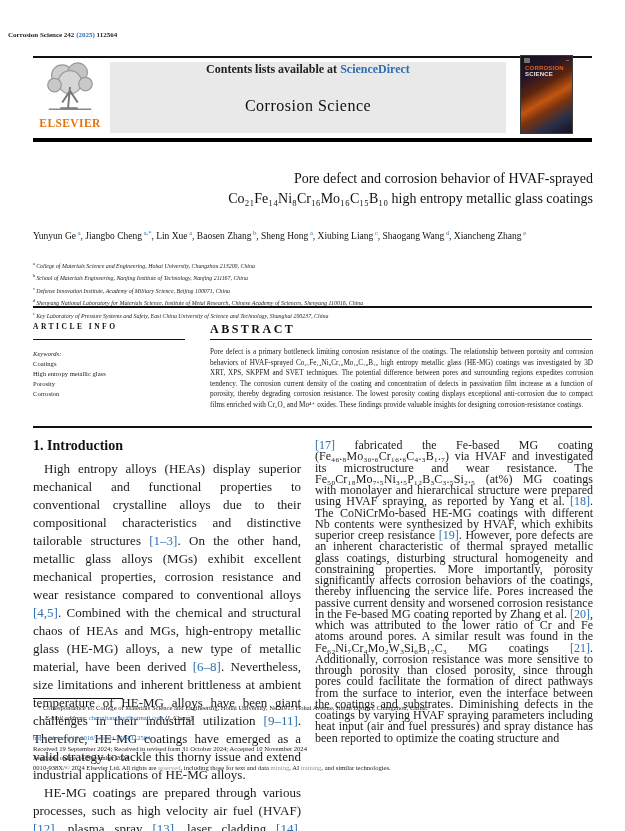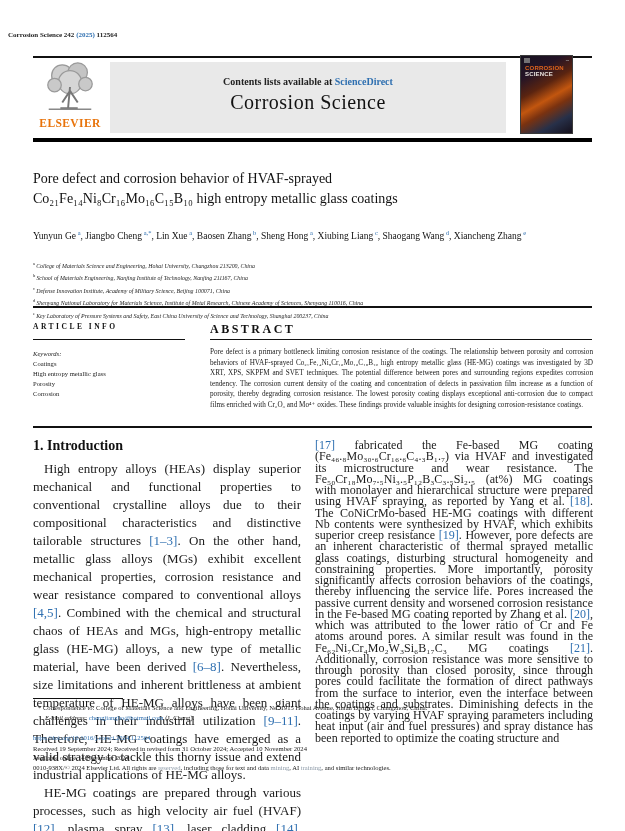--- a/index.html
+++ b/index.html
@@ -11,41 +11,41 @@
   html,body{background:#fff;}
   body{font-family:"Liberation Serif","DejaVu Serif",serif;color:#1a1a1a;}
   .page{position:relative;width:625px;height:831px;background:#fff;overflow:hidden;}
 
   .citation{position:absolute;top:31px;left:8px;width:100%;font-size:7px;font-weight:bold;color:#222;}
   .citation .year{color:var(--link);font-weight:bold;}
 
   .topline{position:absolute;top:56px;left:33px;width:559px;height:2px;background:#111;}
 
   .banner-box{position:absolute;top:62px;left:110px;width:396px;height:71px;background:var(--banner);text-align:center;}
-  .contents-line{margin-top:14px;font-size:10px;font-weight:bold;color:#222;}
+  .contents-line{margin-top:0;font-size:12px;font-weight:bold;color:#222;}
   .contents-line a,.link{color:var(--link);text-decoration:none;}
-  .journal-title{margin-top:4px;font-size:20px;color:#111;letter-spacing:.5px;}
+  .journal-title{margin-top:20px;font-size:16px;color:#111;letter-spacing:.5px;}
   .homepage-line{margin-top:9px;font-size:7.5px;font-weight:bold;color:#222;}
 
   .elsevier{position:absolute;top:58px;left:33px;width:74px;height:64px;text-align:center;}
   .elsevier svg{display:block;margin:0 auto;}
   .elsevier-name{font-size:11.5px;color:var(--orange);letter-spacing:.4px;margin-top:1px;font-weight:bold;}
 
   .cover{position:absolute;top:55px;left:520px;width:53px;height:79px;border:1px solid #3a3a3a;
          background:linear-gradient(150deg,#171220 0%,#241426 22%,#5a2410 40%,#c2560f 55%,#7a3210 66%,#273049 82%,#15101c 100%);
          overflow:hidden;}
   .cover-topmark{position:absolute;top:2px;left:3px;width:6px;height:5px;background:#8a8a8a;opacity:.8;}
   .cover-tinytext{position:absolute;top:2px;right:3px;font-size:3px;color:#aaa;}
   .cover-title{position:absolute;top:9px;left:4px;line-height:6px;font-family:"Liberation Sans","DejaVu Sans",sans-serif;}
   .cover-title .l1{font-size:6px;font-weight:bold;color:#e0641c;letter-spacing:.2px;}
   .cover-title .l2{font-size:6px;font-weight:bold;color:#e9e4de;letter-spacing:.2px;}
 
   .thickbar{position:absolute;top:138px;left:33px;width:559px;height:4px;background:#000;}
 
-  .art-title{position:absolute;top:169px;left:33px;width:560px;font-size:14px;line-height:20px;color:#111;}
+  .art-title{position:absolute;top:169px;left:33px;width:560px;font-size:14px;line-height:20px;color:#111;text-align:right;}
   .authors{position:absolute;top:226px;left:33px;width:560px;font-size:9.5px;line-height:13px;color:#111;}
   .authors sup{color:var(--link);font-size:6.5px;}
   .affiliations{position:absolute;top:259px;left:33px;width:560px;}
   .affil{font-size:5.9px;line-height:9.4px;font-style:italic;color:#222;}
   .affil sup{color:#222;font-style:normal;font-size:4.5px;}
 
   .rule-a{position:absolute;top:306px;left:33px;width:559px;height:1.5px;background:#111;}
 
   .info-heading{position:absolute;top:322px;left:33px;font-size:7.5px;font-weight:bold;letter-spacing:2.5px;color:#111;}
   .abs-heading{position:absolute;top:322px;left:210px;font-size:12px;font-weight:bold;letter-spacing:2.5px;color:#111;}

